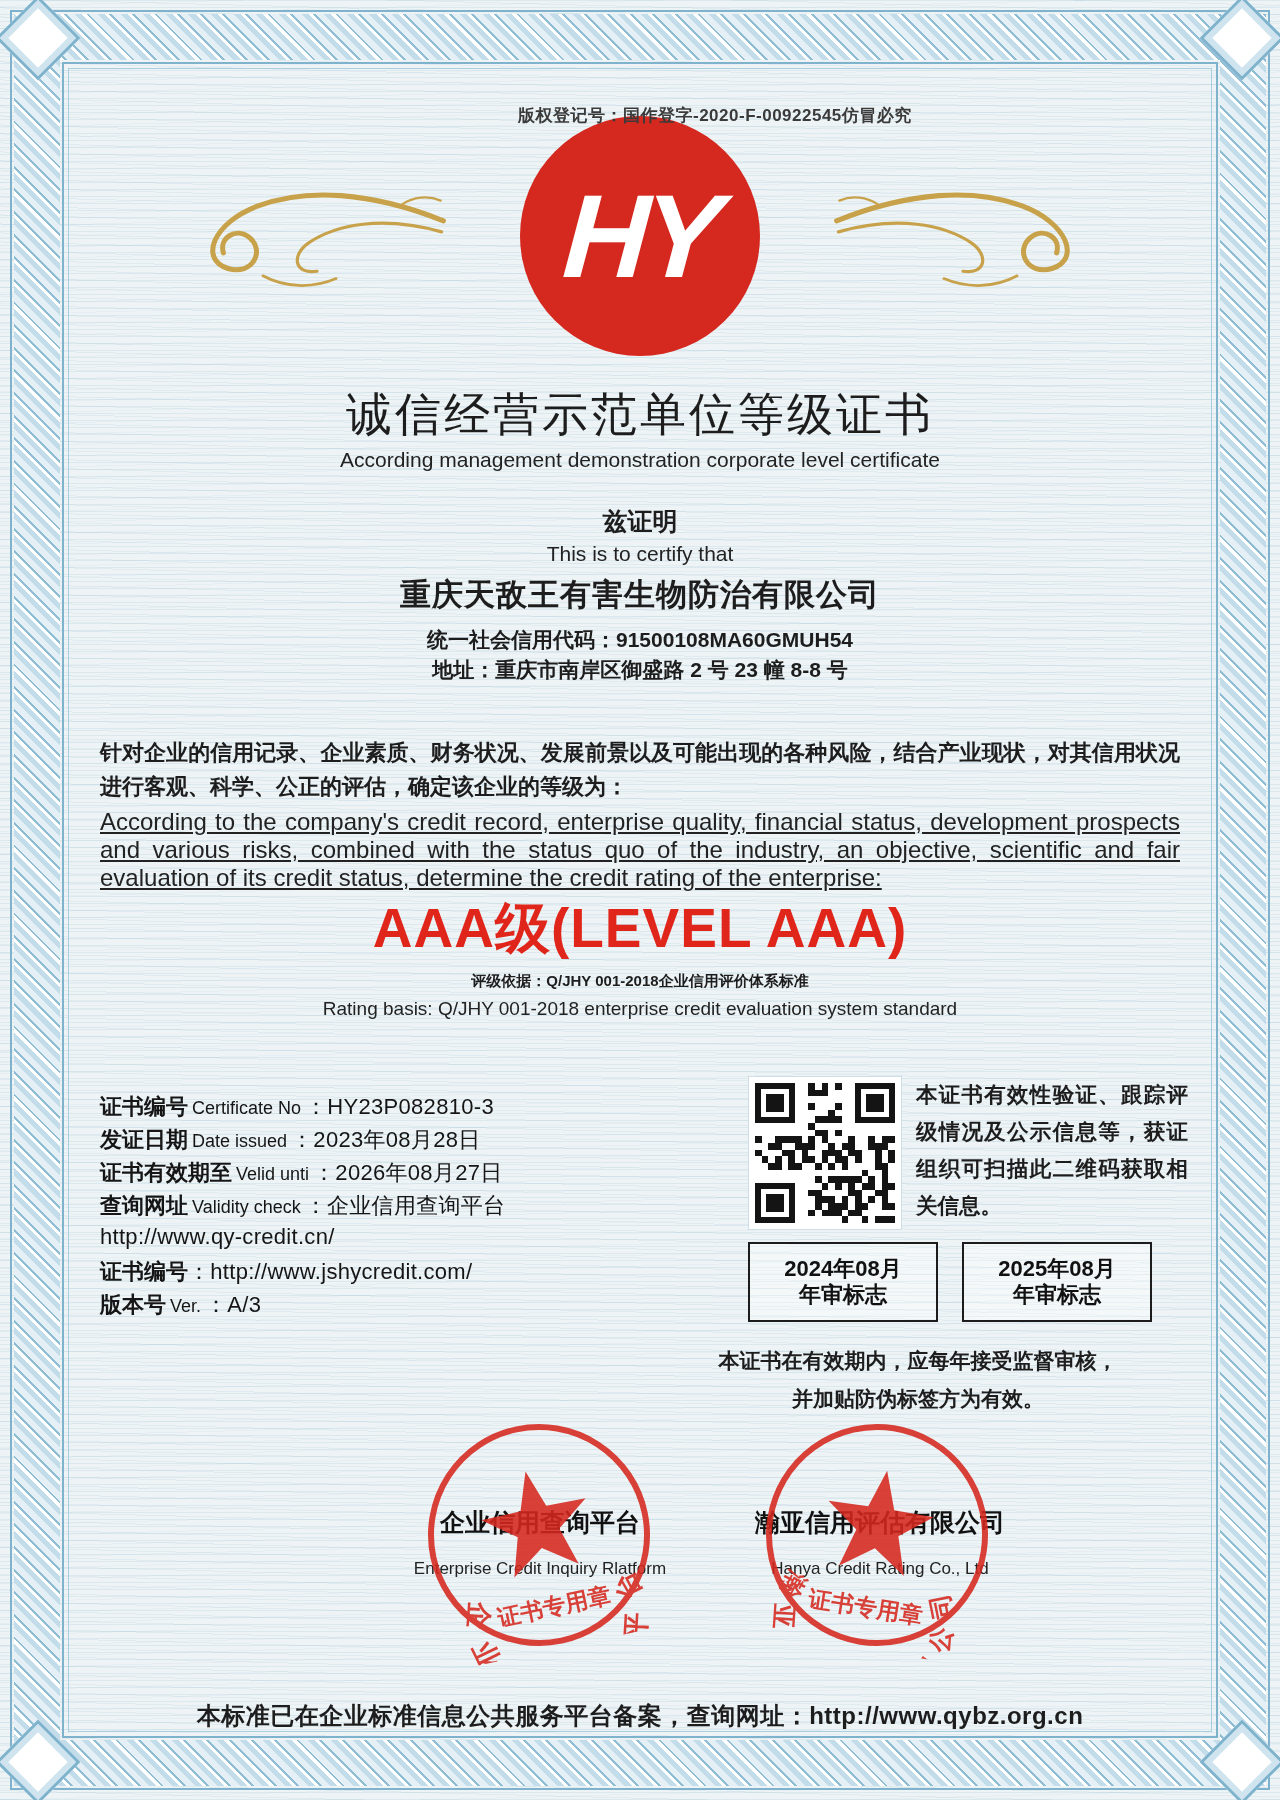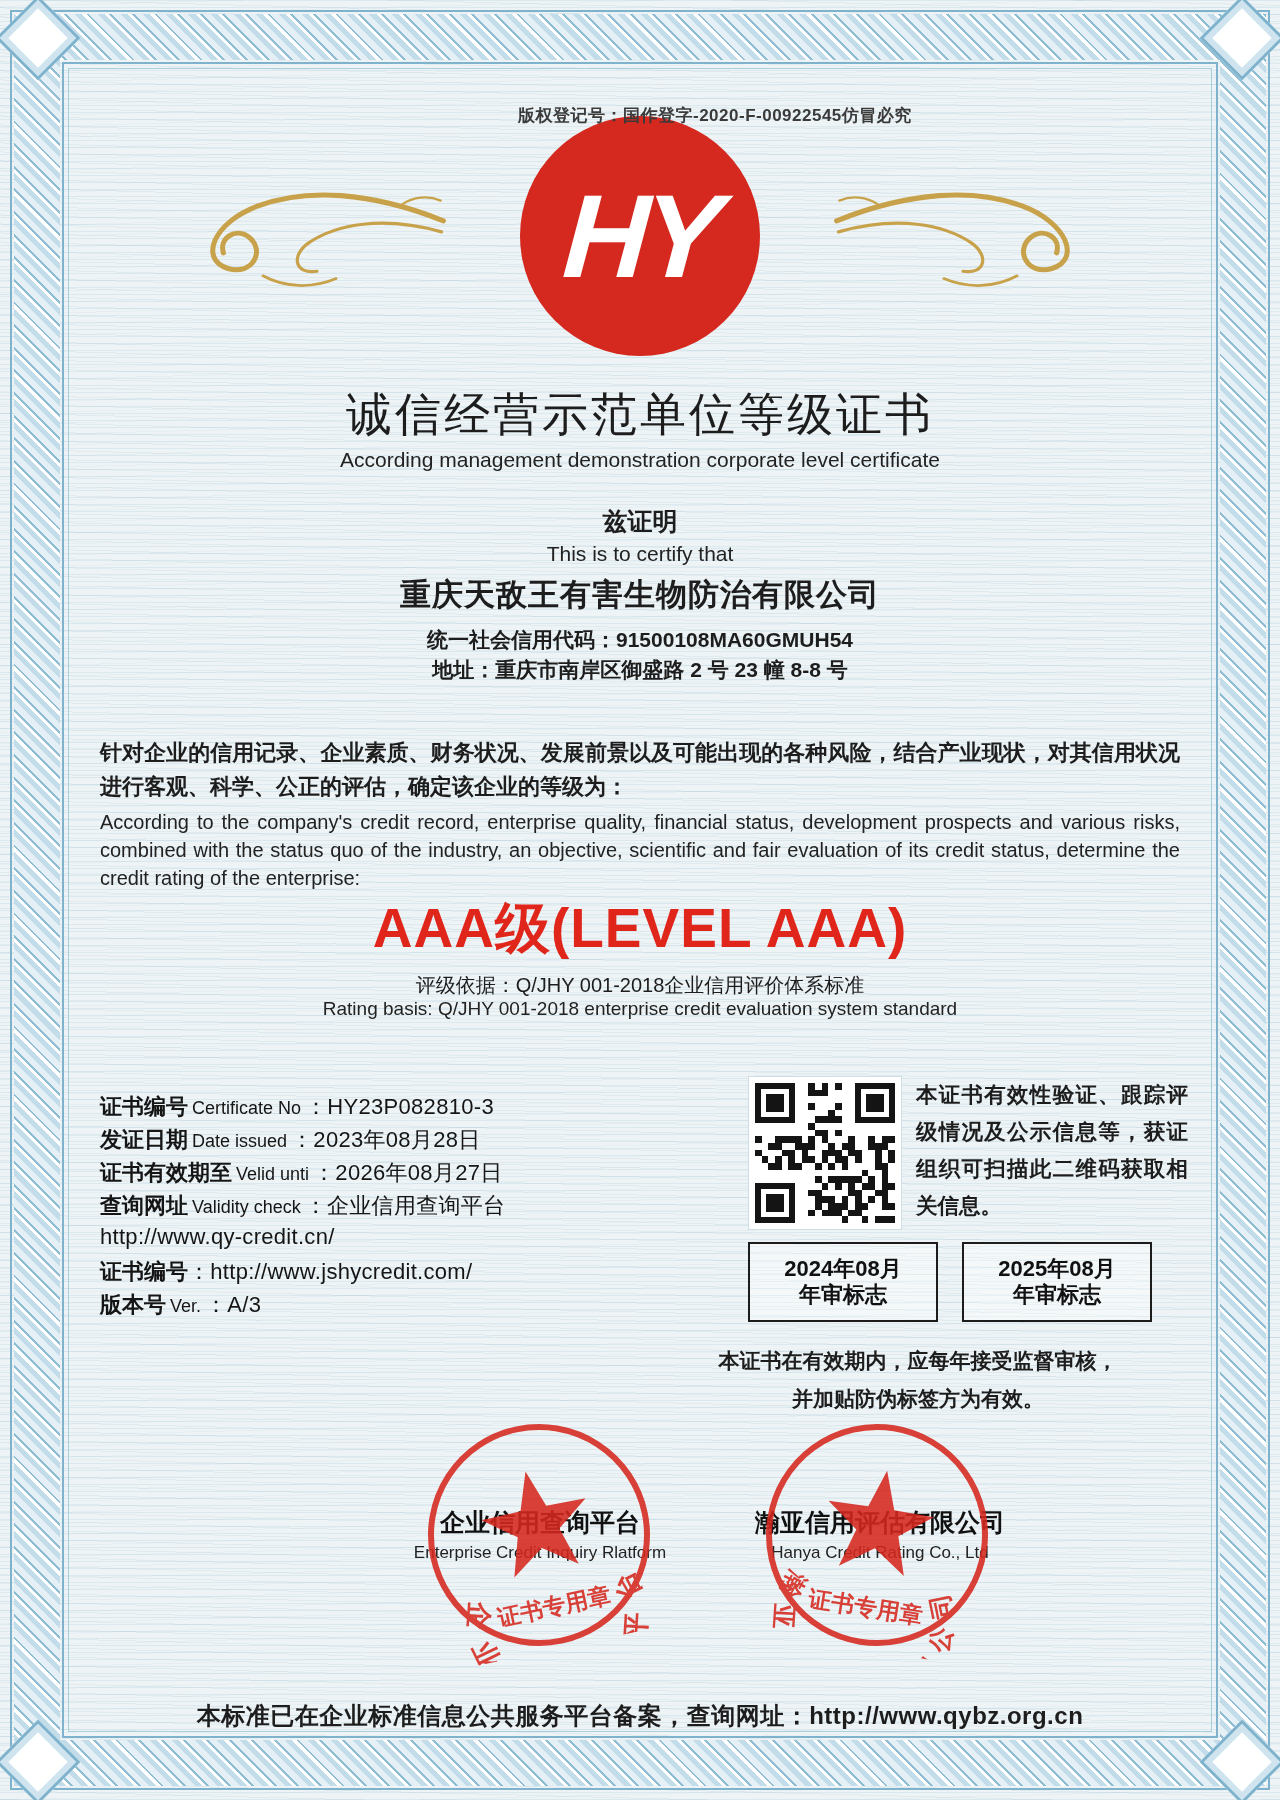--- a/index.html
+++ b/index.html
@@ -37,24 +37,24 @@
 
   .title{top:384px;font-size:46px;font-weight:400;letter-spacing:3px;}
   .subtitle{top:448px;font-size:21px;font-weight:500;color:#222;}
   .certify-cn{top:505px;font-size:25px;font-weight:600;}
   .certify-en{top:542px;font-size:21px;color:#222;}
   .company{top:574px;font-size:31px;font-weight:900;letter-spacing:1px;}
   .credit-code{top:626px;font-size:21px;font-weight:700;}
   .address{top:656px;font-size:21px;font-weight:600;}
 
   .body-cn{top:736px;left:100px;width:1080px;font-size:22px;line-height:34px;font-weight:600;text-align:justify;}
-  .body-en{top:808px;left:100px;width:1080px;font-size:20px;line-height:28px;color:#222;text-align:justify;}
+  .body-en{top:808px;left:100px;width:1080px;font-size:24px;line-height:28px;color:#222;text-align:justify;text-decoration:underline;}
 
   .level{top:892px;font-size:55px;font-weight:900;color:#e0251b;letter-spacing:1px;}
-  .basis-cn{top:972px;font-size:20px;font-weight:400;}
+  .basis-cn{top:972px;font-size:15px;font-weight:700;}
   .basis-en{top:998px;font-size:19px;color:#222;}
 
   .details{top:1092px;left:100px;z-index:4;}
   .detail-row{height:33px;font-size:22px;white-space:nowrap;color:#151515;}
   .d-cn{font-weight:700;}
   .d-en{font-size:18px;font-weight:400;}
   .d-en:not(:empty){margin:0 4px;}
   .d-val{font-weight:500;letter-spacing:.3px;}
 
   .qr{top:1076px;left:748px;width:152px;height:152px;background:#ffffff;border:1px solid #cfdde4;z-index:4;}
@@ -68,21 +68,21 @@
 
   .badge{top:1242px;width:186px;height:76px;border:2.5px solid #1c1c1c;background:rgba(255,255,255,0.35);
     display:flex;flex-direction:column;align-items:center;justify-content:center;gap:0;z-index:4;}
   .badge div{font-size:22px;font-weight:600;color:#111;line-height:26px;}
   .badge-1{left:748px;} .badge-2{left:962px;}
 
   .supervision{top:1342px;left:648px;width:540px;text-align:center;font-size:21px;font-weight:600;line-height:38px;}
 
   .org{top:1506px;text-align:center;z-index:3;}
   .org .cn{font-size:25px;font-weight:800;color:#111;}
-  .org .en{font-size:17px;color:#222;margin-top:4px;}
+  .org .en{font-size:17px;color:#222;margin-top:20px;}
   .org-left{left:390px;width:300px;}
   .org-right{left:722px;width:316px;}
 
   .seal{width:230px;height:230px;z-index:5;opacity:.88;}
   .seal-left{top:1420px;left:424px;transform:rotate(-12deg);}
   .seal-right{top:1420px;left:762px;transform:rotate(9deg);}
 
   .footer{top:1700px;font-size:24px;font-weight:800;letter-spacing:.5px;}
 </style>
 </head>

